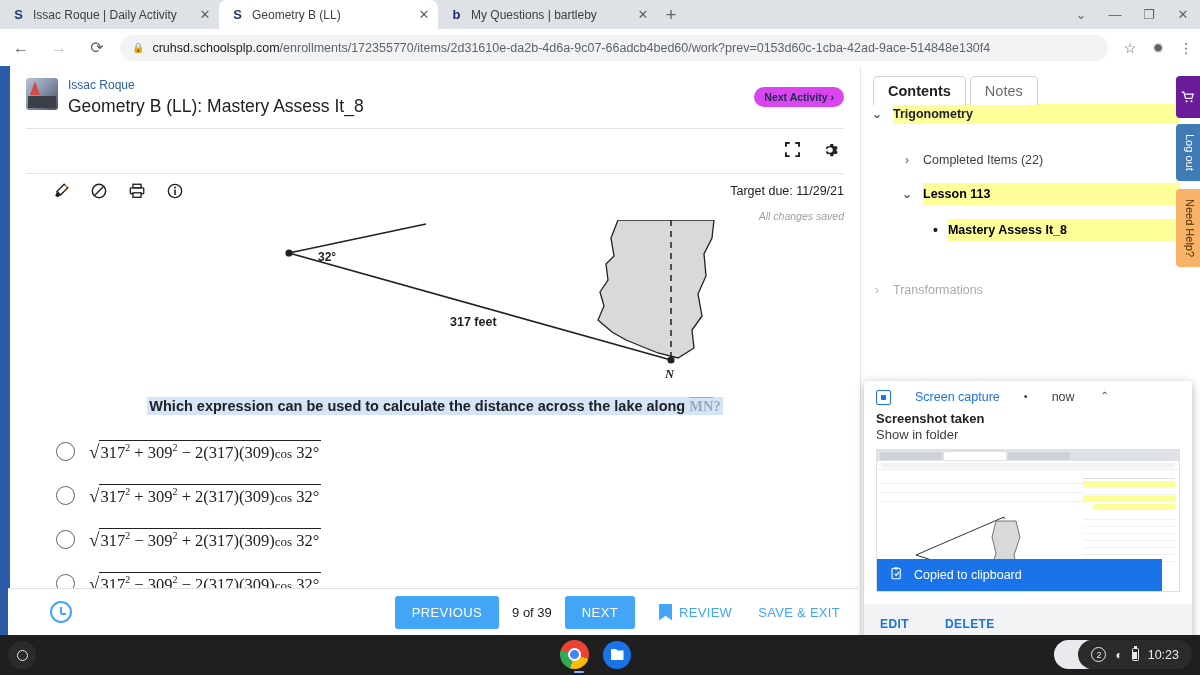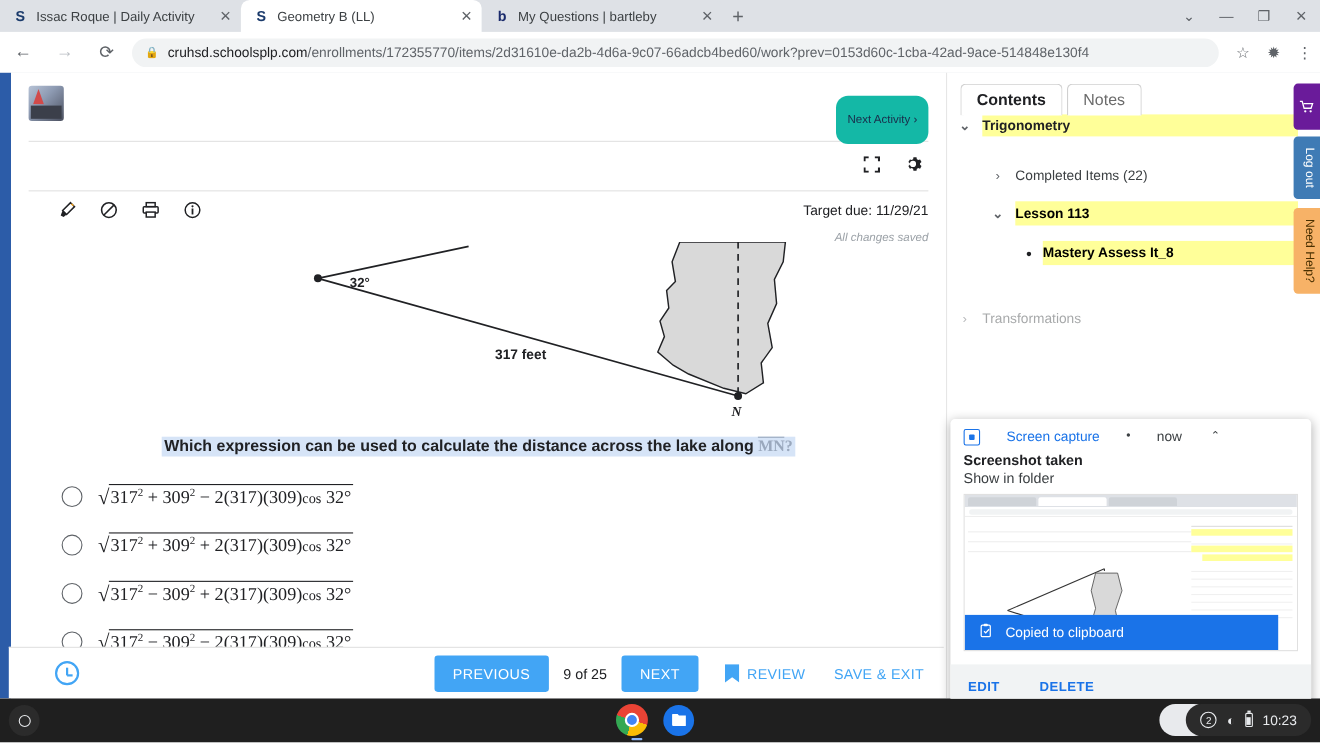--- a/index.html
+++ b/index.html
@@ -43,22 +43,22 @@
   
   .content { position:absolute; left:10px; top:0; width:850px; height:569px; background:#fff; }
   .chead { display:flex; align-items:flex-start; padding:12px 16px 0 16px; position:relative; height:62px; }
   .avatar { width:32px; height:32px; border-radius:3px; margin-right:10px; flex:0 0 32px;
             background:linear-gradient(135deg,#b7c3d6 0%,#8e9bb3 40%,#4a4f5e 100%); position:relative; overflow:hidden; }
   .avatar:before { content:""; position:absolute; left:4px; top:3px; width:10px; height:14px; background:#d24a4a;
                    clip-path:polygon(50% 0,100% 100%,0 100%); }
   .avatar:after { content:""; position:absolute; left:2px; bottom:2px; width:28px; height:12px; background:#3b3f4a; }
   .cname { font-size:12px; color:#2c5ca8; line-height:1.3; }
   .ctitle { font-size:17.5px; color:#202124; line-height:1.45; font-weight:400; }
-  .nextact { position:absolute; right:16px; top:21px; background:#14b8a6; color:#1a2c4a; font-size:10.5px;
-             font-weight:normal; border-radius:11px; padding:16px 10px; }
+  .nextact { position:absolute; right:16px; top:21px; background:#d946ef; color:#1a2c4a; font-size:10.5px;
+             font-weight:bold; border-radius:11px; padding:4px 10px; }
   .hr { height:1px; background:#e2e2e2; margin:0 16px; }
   .toolrow1 { height:44px; display:flex; align-items:center; justify-content:flex-end; padding:0 22px; gap:22px; }
   .ticon { font-size:15px; color:#202124; }
   .toolrow2 { height:34px; display:flex; align-items:center; padding:0 16px; }
   .annot { display:flex; gap:20px; align-items:center; margin-left:26px; }
   .annot svg { display:block; }
   .duedate { margin-left:auto; font-size:12.5px; color:#202124; }
   .saved { text-align:right; padding:2px 16px 0 0; font-size:10.5px; color:#9aa0a6; font-style:italic; }
 
   
@@ -212,20 +212,24 @@
     <div class="omni-icon">⋮</div>
   </div>
 
   <div class="page">
     <div class="leftstrip"></div>
 
     <div class="content">
 
       <div class="chead">
         <div class="avatar"></div>
+        <div>
+          <div class="cname">Issac Roque</div>
+          <div class="ctitle">Geometry B (LL): Mastery Assess It_8</div>
+        </div>
         <div class="nextact">Next Activity ›</div>
       </div>
       <div class="hr"></div>
 
       <div class="toolrow1">
         <span class="ticon">
           <svg width="15" height="15" viewBox="0 0 16 16">
               <path d="M1 5V1h4M15 5V1h-4M1 11v4h4M15 11v4h-4" stroke="#202124" stroke-width="2" fill="none"></path>
             </svg>
         </span>
@@ -311,21 +315,21 @@
           <span class="radio"></span>
           <span class="mexpr"><span class="radsym">√</span><span class="radbar"><span>317</span><sup>2</sup> <span>−</span> <span>309</span><sup>2</sup> <span>−</span> <span>2</span>(<span>317</span>)(<span>309</span>)<span class="cosfn">cos</span> <span>32°</span></span></span>
         </div>
       </div>
     </div>
 
     <div class="botnav">
       <div class="clockbtn"></div>
       <div class="navgroup">
         <div class="bluebtn">PREVIOUS</div>
-        <div class="pagecount">9 of 25</div>
+        <div class="pagecount">9 of 39</div>
         <div class="bluebtn">NEXT</div>
         <div class="revbtn">
           <span class="bookmark"></span>
           <span>REVIEW</span>
         </div>
         <div class="savexit">SAVE &amp; EXIT</div>
       </div>
     </div>
 
     <div class="rpanel">

